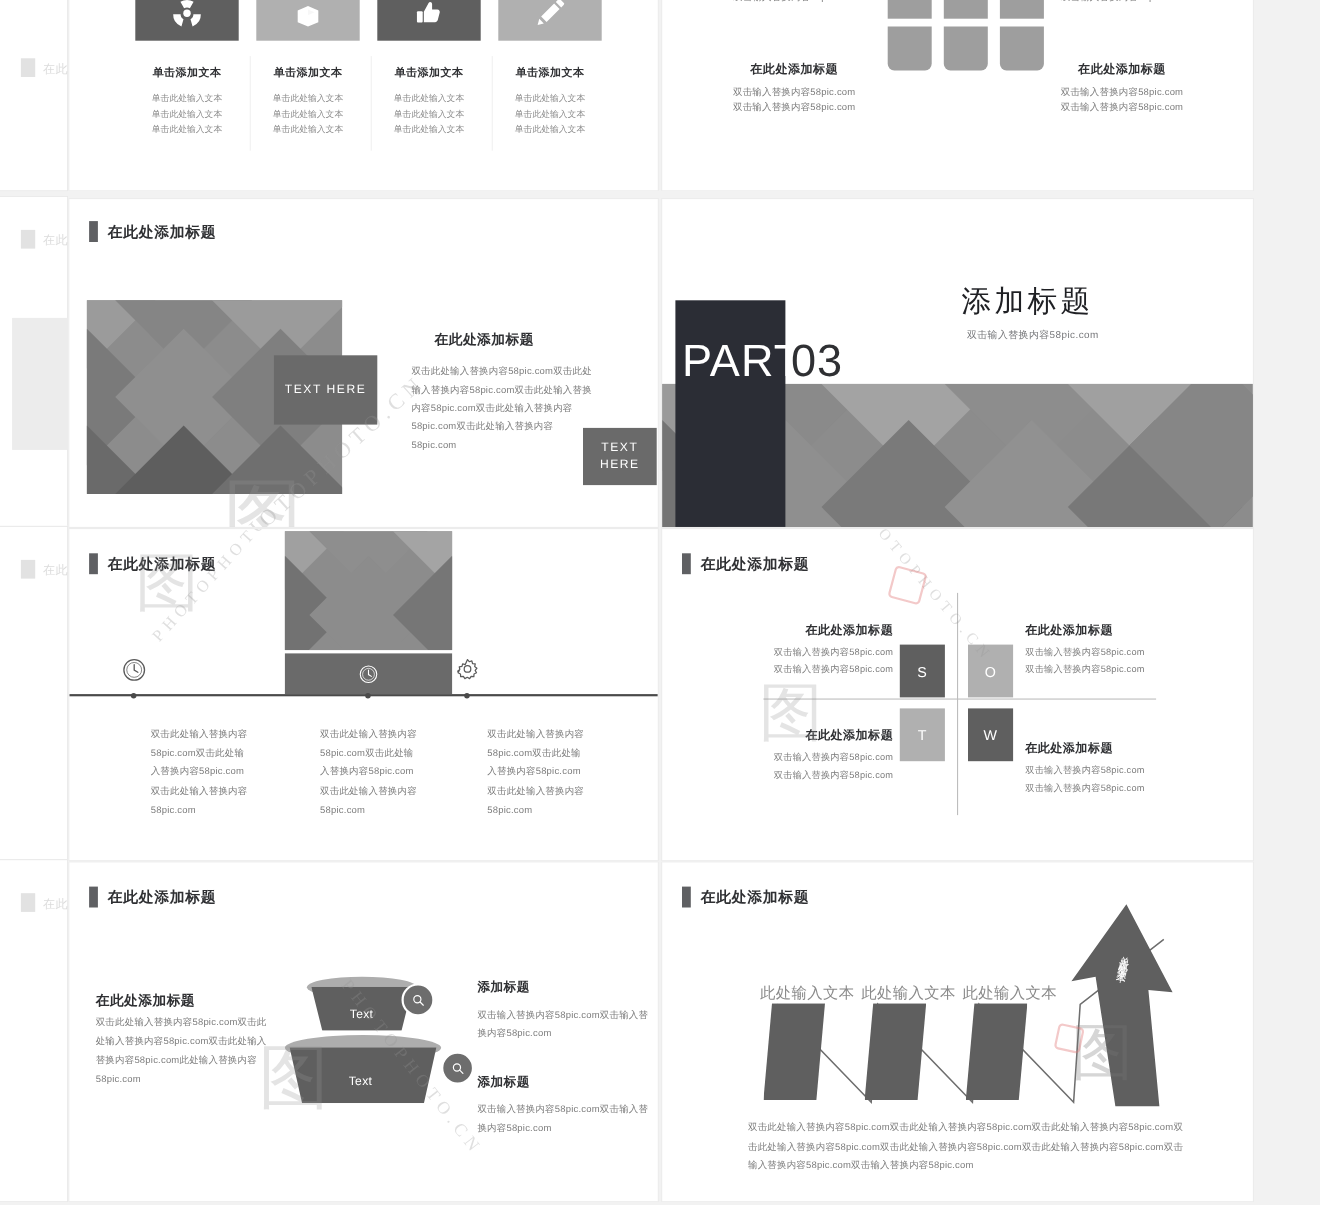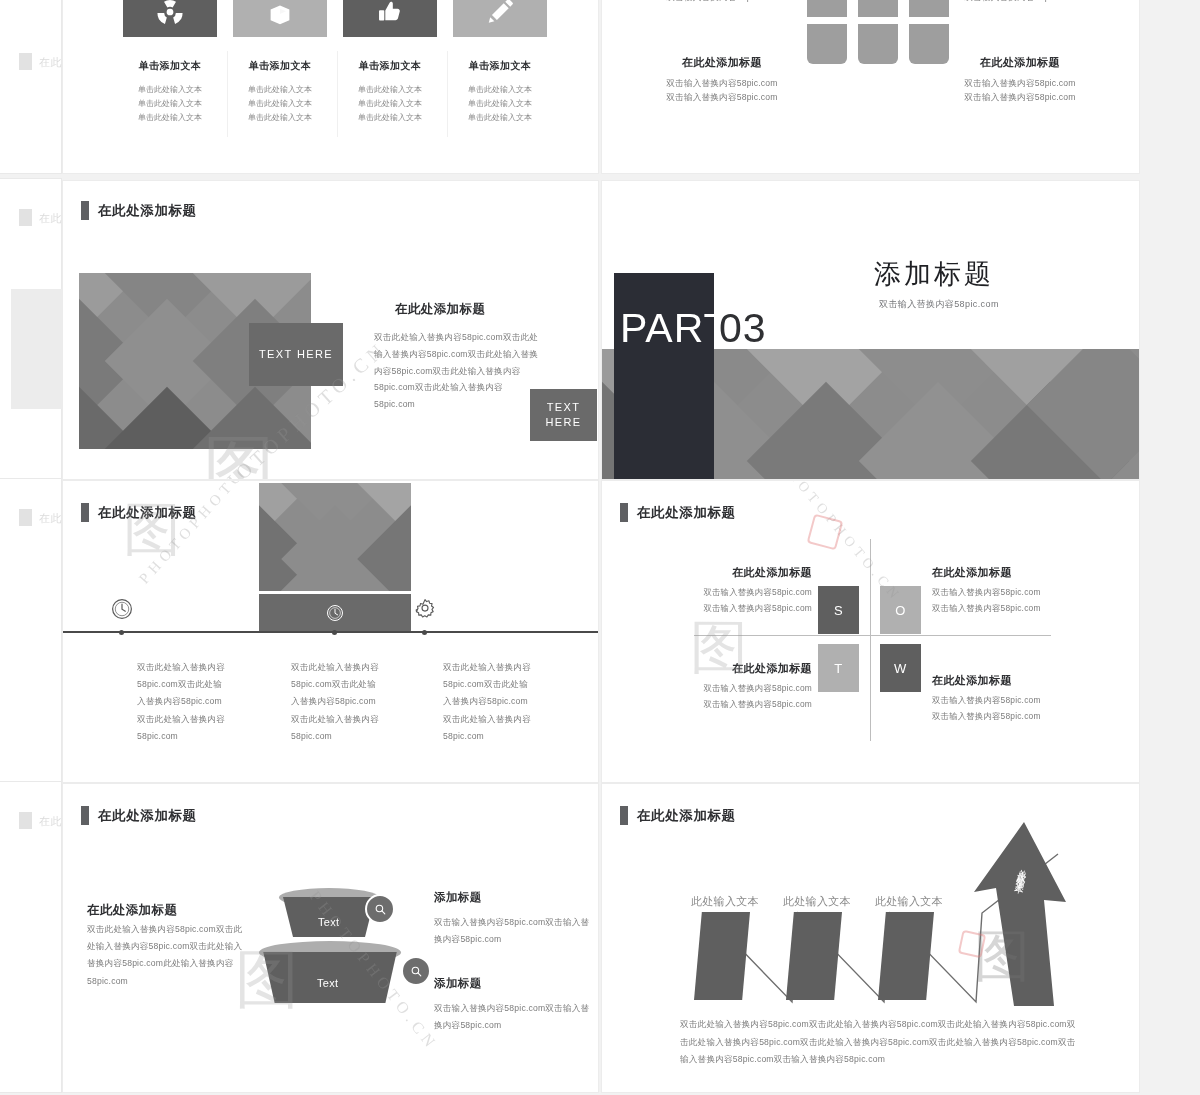--- a/index.html
+++ b/index.html
@@ -78,21 +78,21 @@
   .cone{position:absolute;}
   .cone .top{position:absolute;left:0;top:0;border-radius:50%;background:#adadad;}
   .cone .body{position:absolute;left:0;background:#5f5f5f;}
   .cone .txt{position:absolute;color:#fff;font-size:11px;letter-spacing:.3px;text-align:center;}
   .badge{position:absolute;width:26px;height:26px;border-radius:50%;background:#6d6d6d;border:2px solid #fff;
          display:flex;align-items:center;justify-content:center;}
   .badge svg{width:13px;height:13px;}
 
   
   .par{position:absolute;background:#5f5f5f;}
-  .par-lbl{position:absolute;font-size:11px;color:#8a8a8a;letter-spacing:.3px;white-space:nowrap;}
+  .par-lbl{position:absolute;font-size:14px;color:#8a8a8a;letter-spacing:.3px;white-space:nowrap;}
   .arrow-txt{position:absolute;color:#fff;font-size:9px;letter-spacing:2.2px;
              writing-mode:vertical-rl;transform:rotate(12deg);}
 
   .wm{position:absolute;pointer-events:none;user-select:none;}
   .wm-t{font-size:20px;color:rgba(150,150,150,.30);letter-spacing:5px;font-family:"Liberation Serif",serif;}
   .wm-g{font-size:72px;color:rgba(150,150,150,.26);font-family:"Liberation Serif",serif;}
   .wm-r{width:26px;height:26px;border:2px solid rgba(224,120,120,.40);border-radius:4px;}
 </style>
 </head>
 <body>

